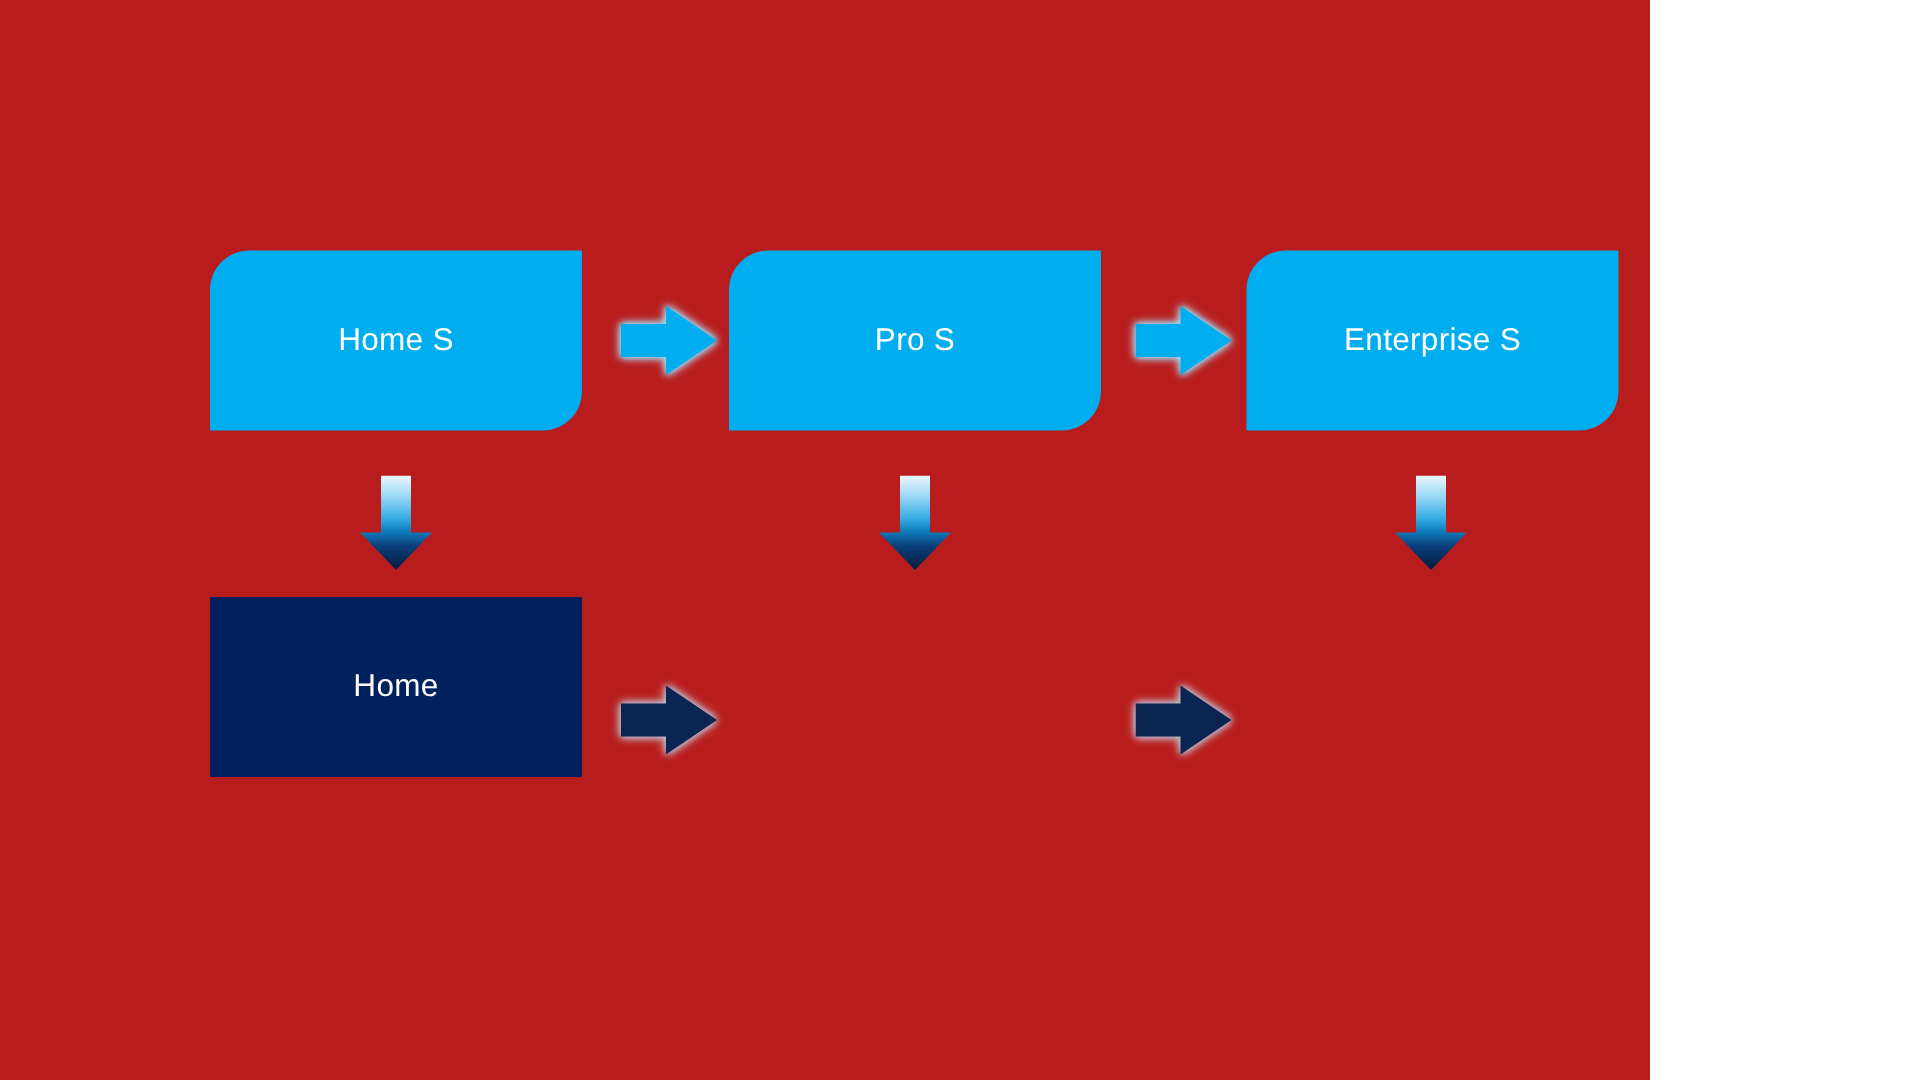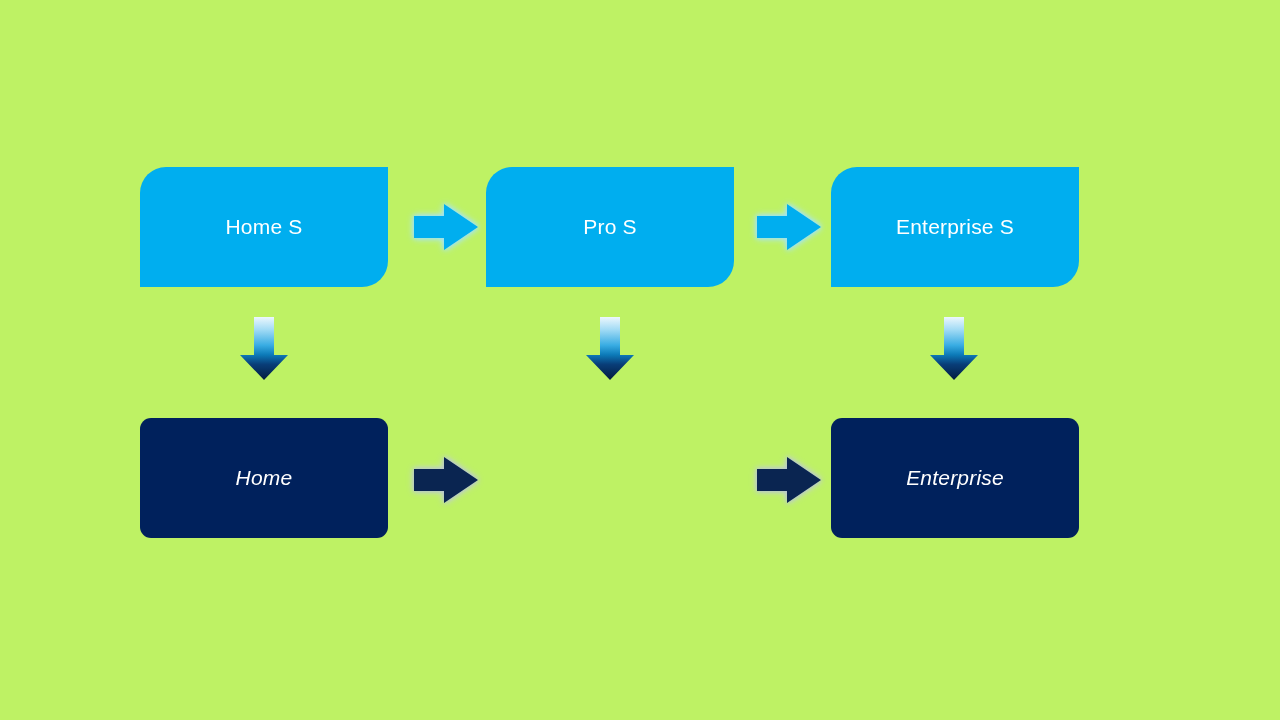--- a/index.html
+++ b/index.html
@@ -6,23 +6,23 @@
     margin: 0;
     padding: 0;
     width: 1280px;
     height: 720px;
     background: #FFFFFF;
     font-family: "Liberation Sans", "DejaVu Sans", sans-serif;
     overflow: hidden;
   }
   .canvas {
     position: relative;
-    width: 1280px;
+    width: 1100px;
     height: 720px;
-    background: #bef264;
+    background: #b91c1c;
   }
   .node {
     position: absolute;
     width: 248px;
     height: 120px;
     display: flex;
     align-items: center;
     justify-content: center;
     color: #FFFFFF;
     font-size: 21px;
@@ -31,23 +31,22 @@
     text-align: center;
     box-sizing: border-box;
   }
   .node-top {
     background: #00AEEF;
     border-radius: 26px 0 26px 0; 
     top: 167px;
   }
   .node-bottom {
     background: #00215C;
-    border-radius: 11px;
-    top: 418px;
-    font-style: italic;
+    border-radius: 0;
+    top: 398px;
   }
   .col-1 { left: 140px; }
   .col-2 { left: 486px; }
   .col-3 { left: 831px; }
 
   .h-arrow {
     position: absolute;
     width: 64px;
     height: 46px;
   }
@@ -142,23 +141,20 @@
           <stop offset="100%" stop-color="#031B3E"></stop>
         </linearGradient>
       </defs>
       <polygon points="14,0 34,0 34,38 48,38 24,63 0,38 14,38" fill="url(#downGrad3)"></polygon>
     </svg>
   </div>
 
   <div class="node node-bottom col-1">
     <span>Home</span>
   </div>
-  <div class="node node-bottom col-3">
-    <span>Enterprise</span>
-  </div>
 
   <div class="h-arrow h-arrow-bottom h-arrow-gap1">
     <svg width="64" height="46" viewBox="0 0 64 46">
       <polygon points="0,12 30,12 30,0 64,23 30,46 30,34 0,34" fill="#0A2551"></polygon>
     </svg>
   </div>
   <div class="h-arrow h-arrow-bottom h-arrow-gap2">
     <svg width="64" height="46" viewBox="0 0 64 46">
       <polygon points="0,12 30,12 30,0 64,23 30,46 30,34 0,34" fill="#0A2551"></polygon>
     </svg>

